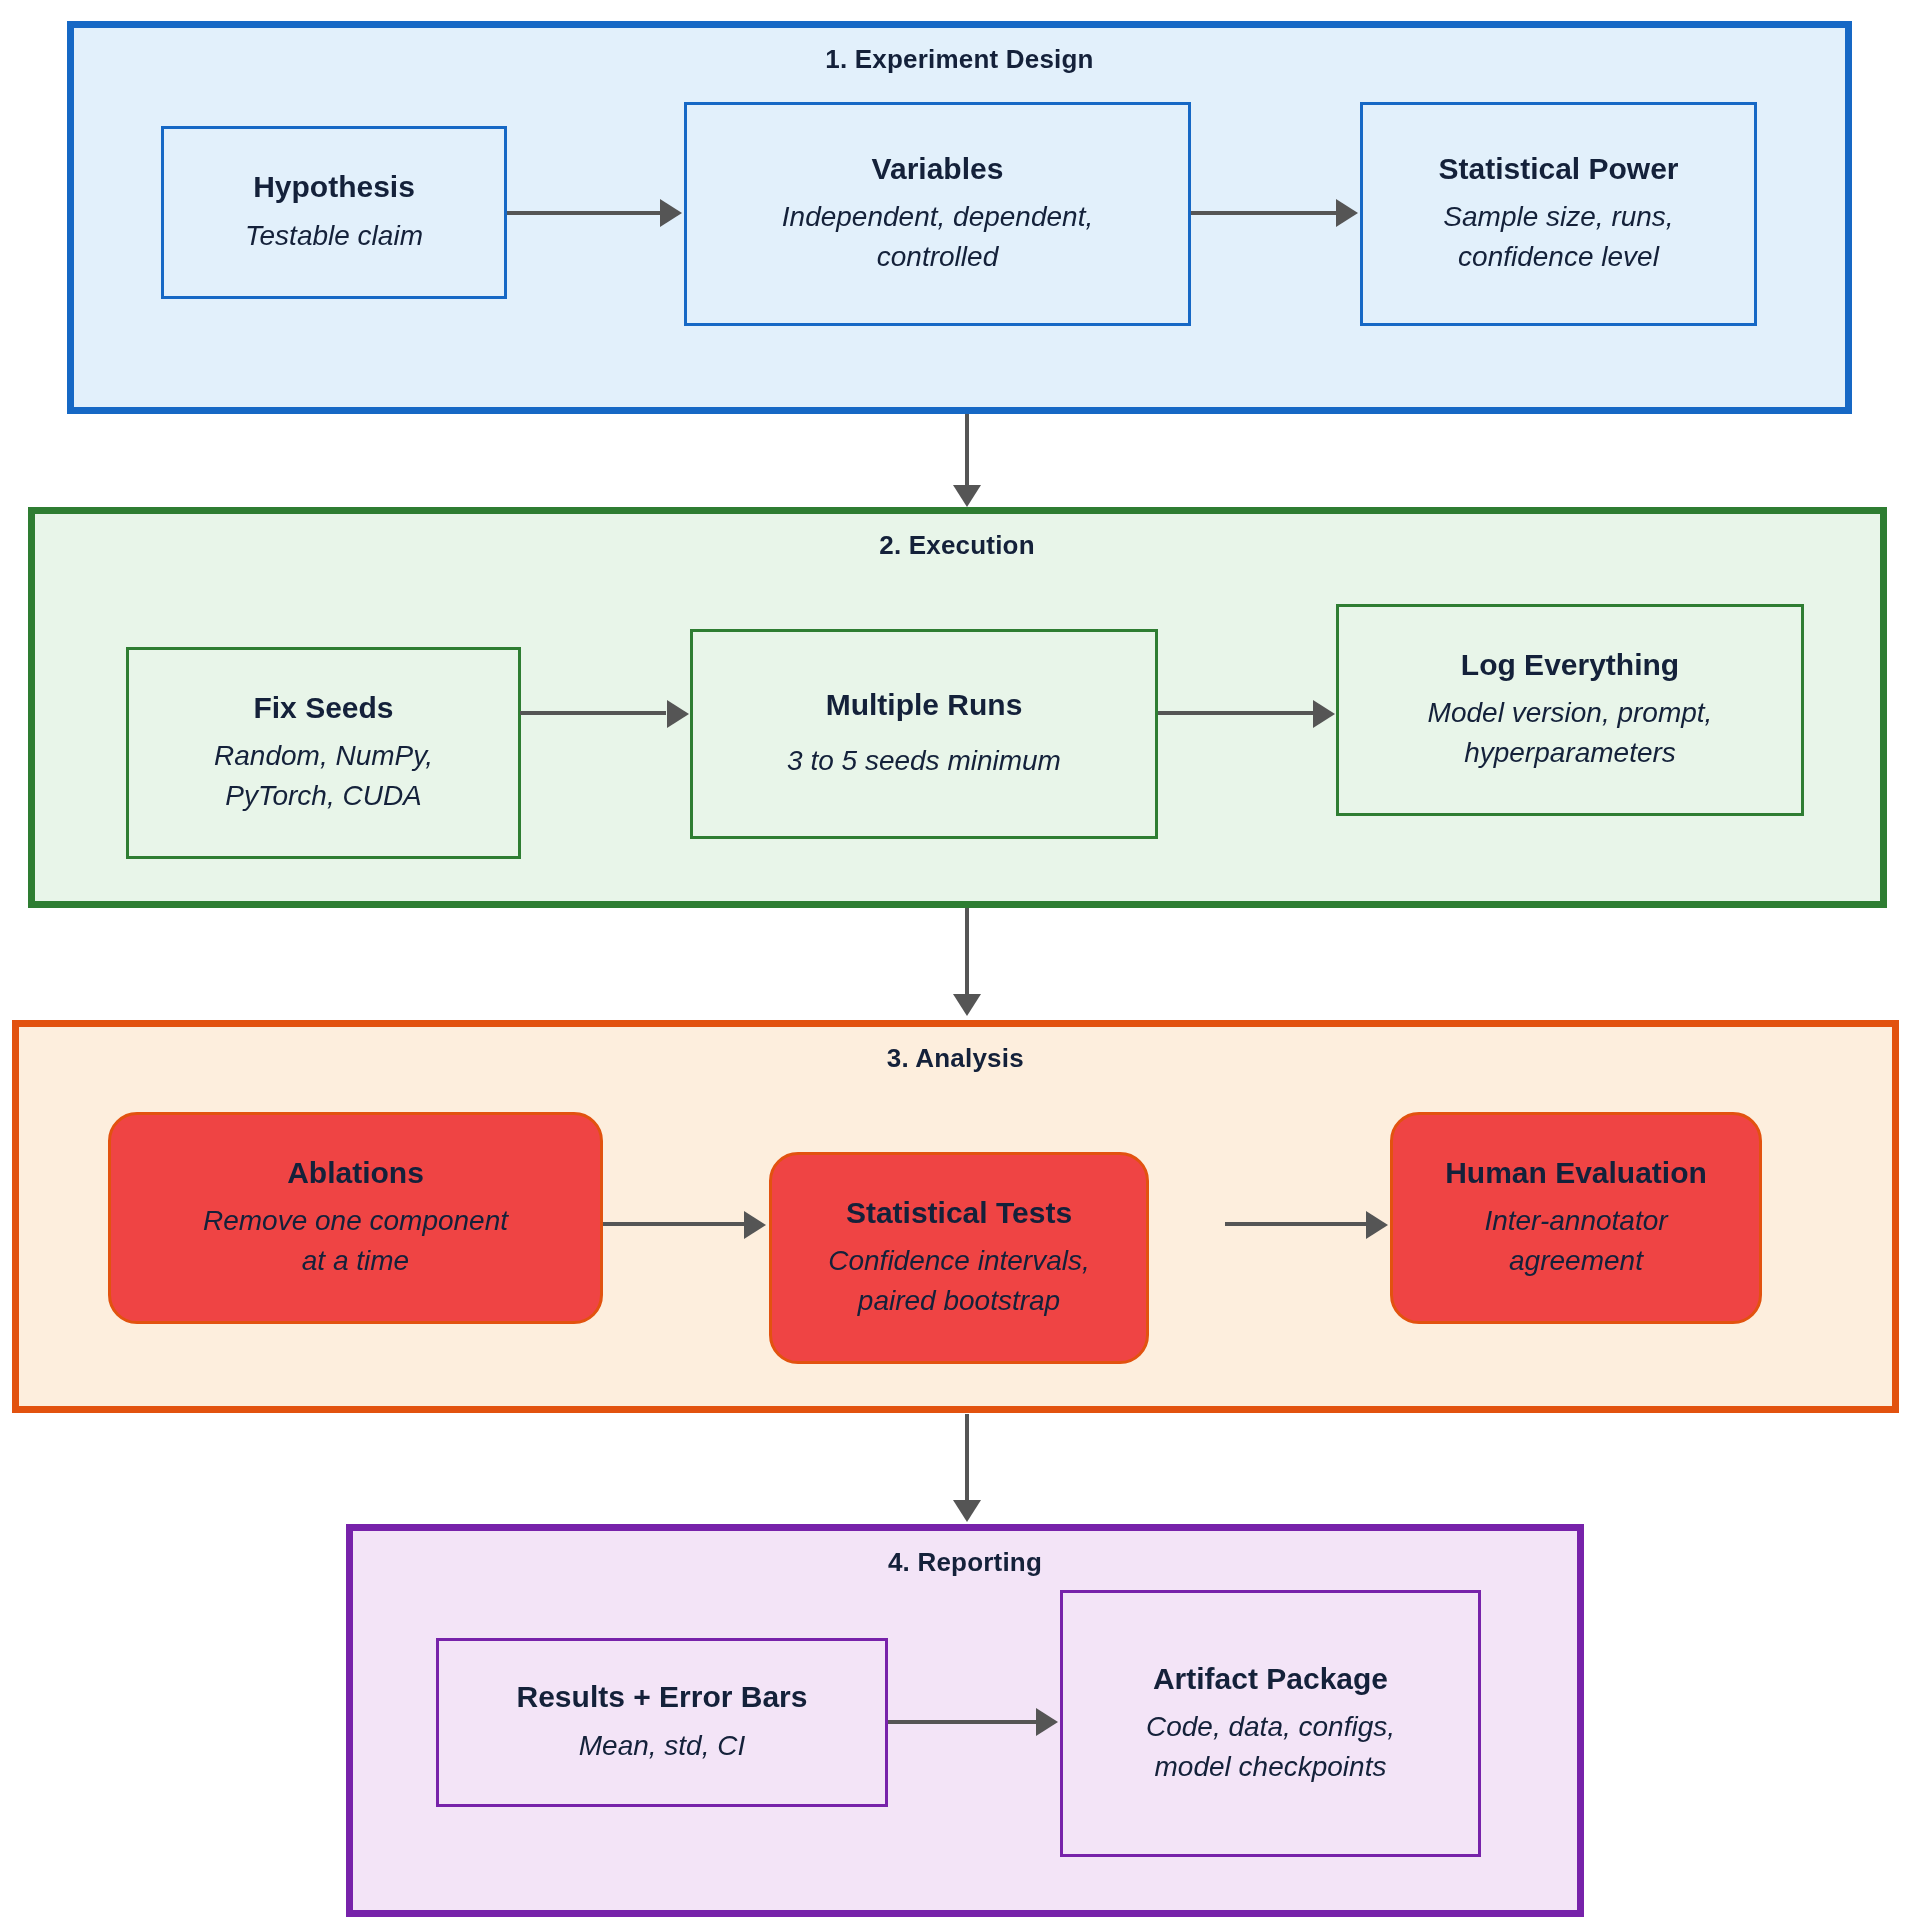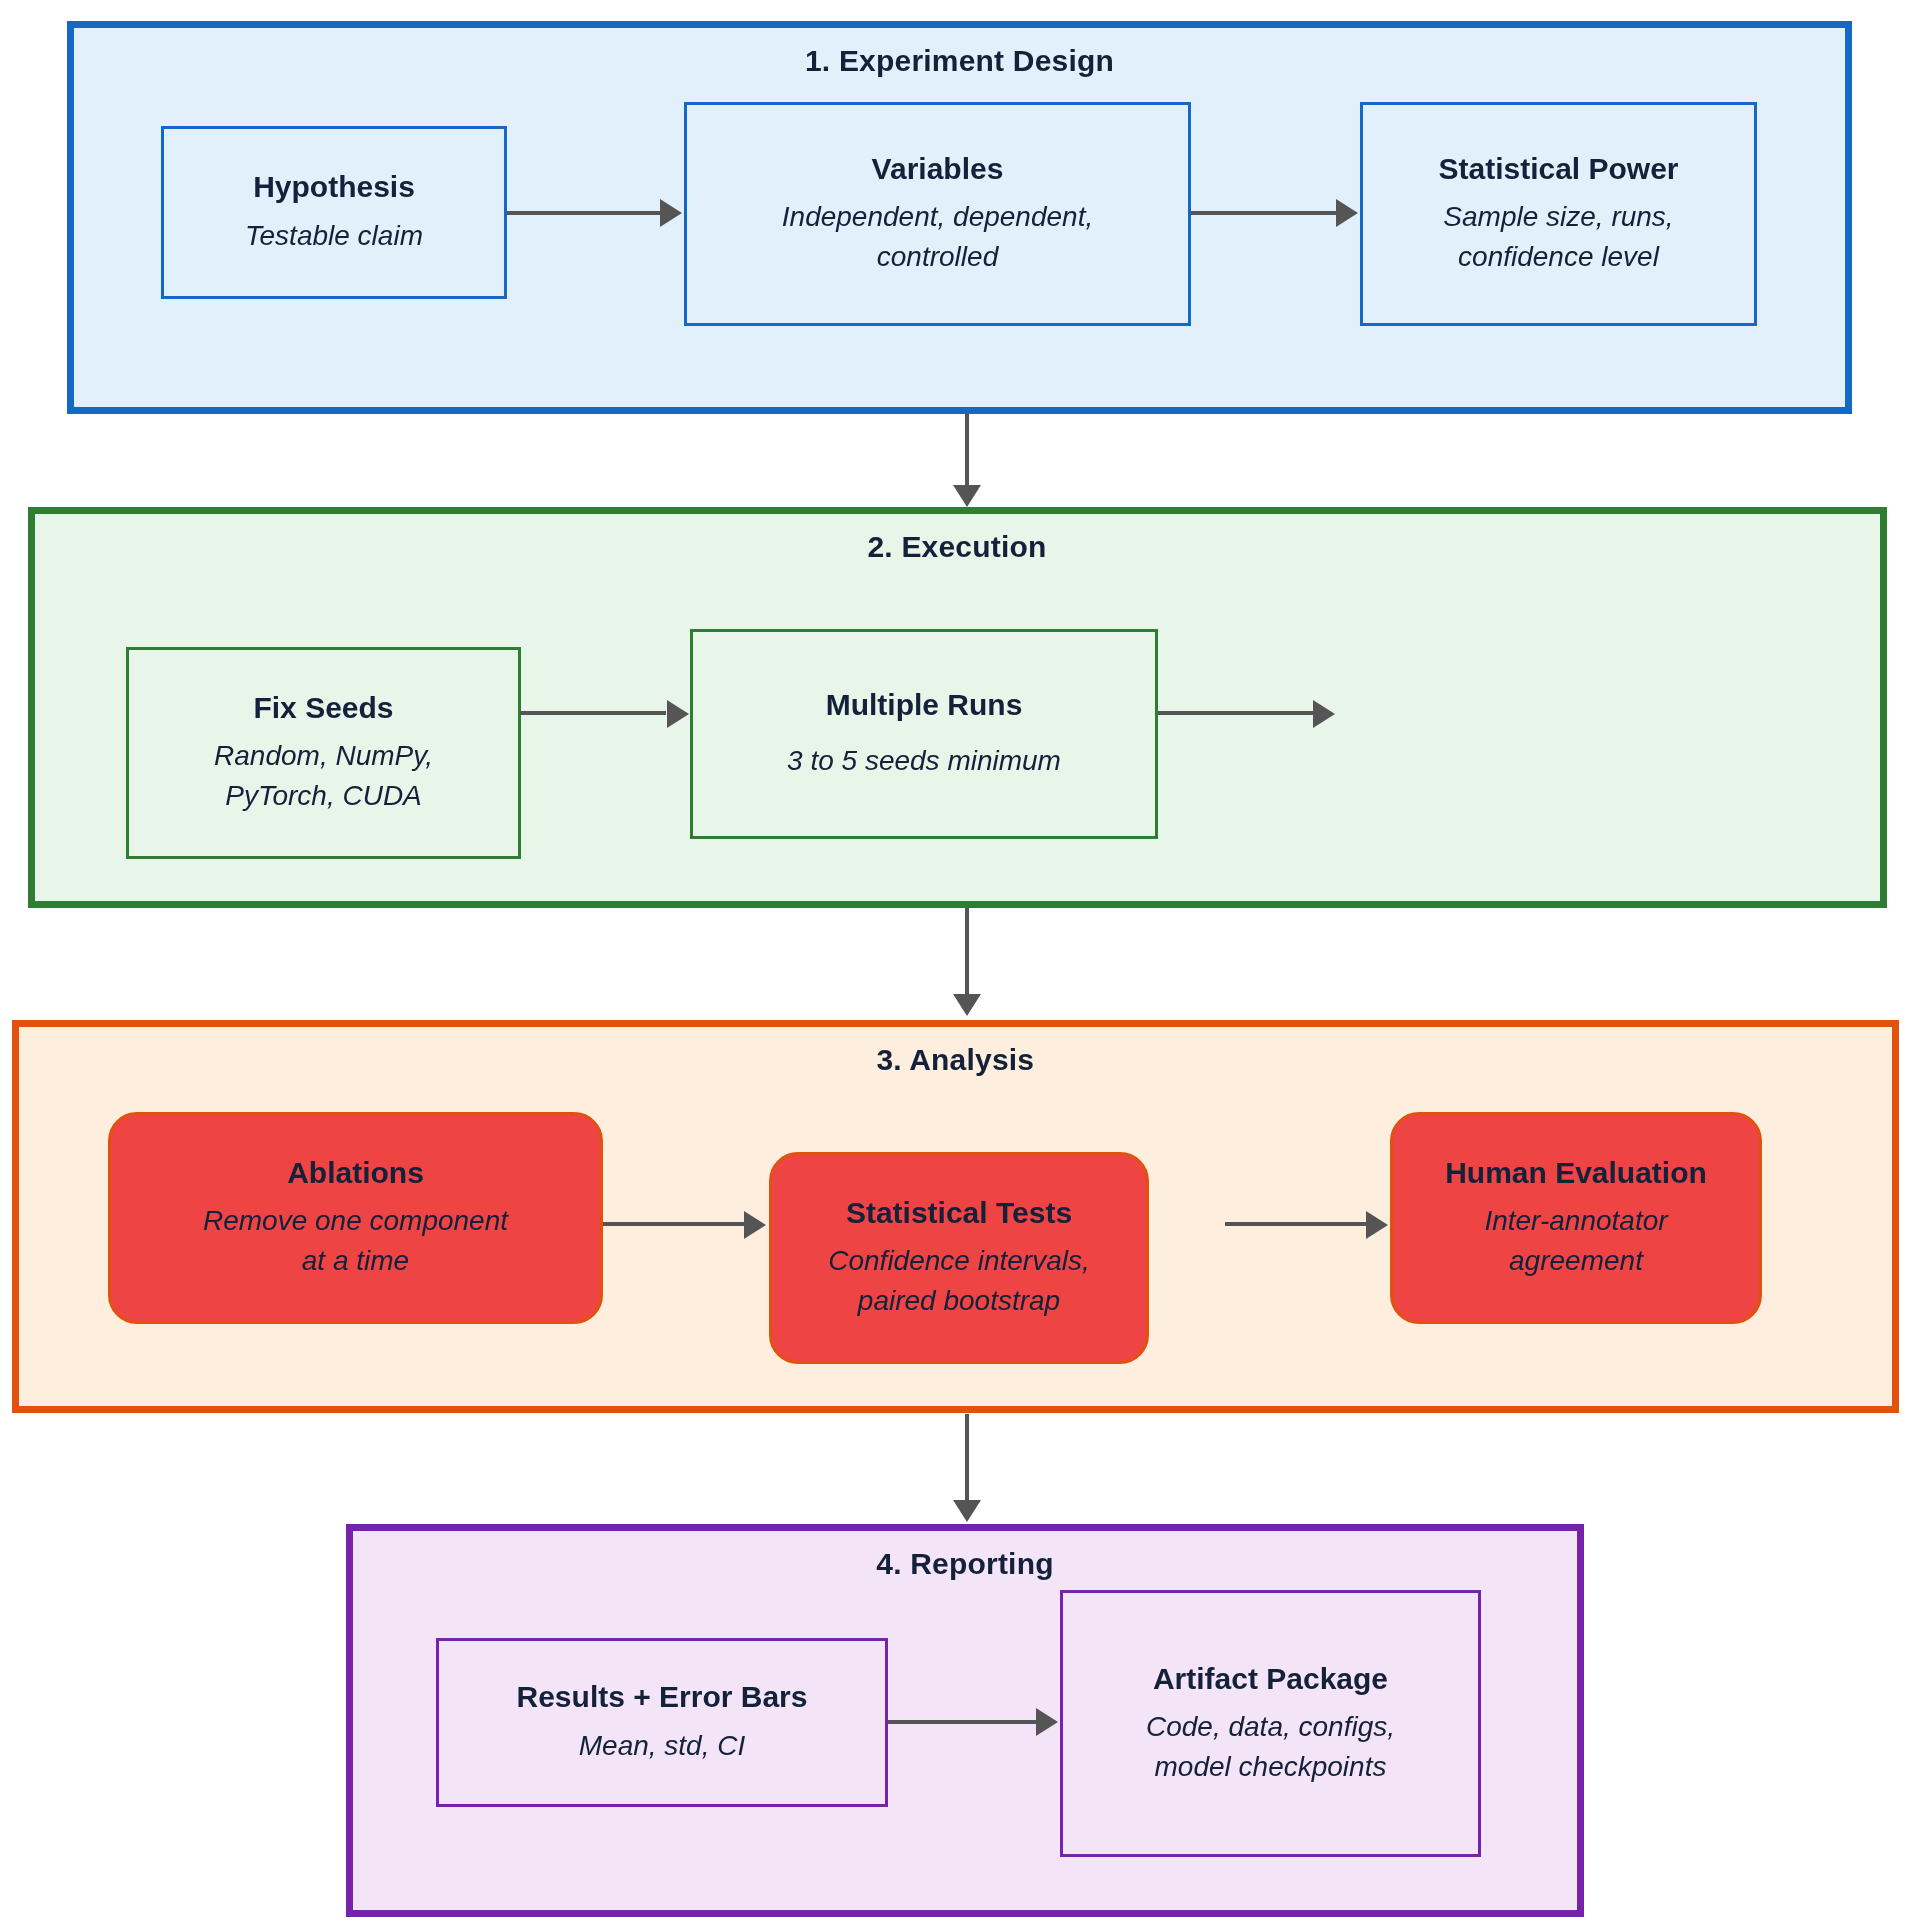--- a/index.html
+++ b/index.html
@@ -26,21 +26,21 @@
     position: absolute;
     box-sizing: border-box;
     border-style: solid;
   }
   .cluster-title {
     position: absolute;
     left: 0;
     right: 0;
     text-align: center;
     font-weight: bold;
-    font-size: 30px;
+    font-size: 26px;
     color: #14213a;
     letter-spacing: 0.2px;
     white-space: nowrap;
   }
 
   .cluster.blue   { border-color: #1668c5; background: #e2f0fb; border-width: 7px; }
   .cluster.green  { border-color: #2e7d32; background: #e8f5e9; border-width: 7px; }
   .cluster.orange { border-color: #e2520f; background: #fdeedd; border-width: 7px; }
   .cluster.purple { border-color: #7722aa; background: #f3e4f7; border-width: 7px; }
 
@@ -150,20 +150,27 @@
       <span>Random, NumPy,</span><br>
       <span>PyTorch, CUDA</span>
     </div>
   </div>
 
   <div class="node green" style="left:690px; top:629px; width:468px; height:210px;gap:8px;">
     <div class="n-title">Multiple Runs</div>
     <div class="n-sub">3 to 5 seeds minimum</div>
   </div>
 
+  <div class="node green" style="left:1336px; top:604px; width:468px; height:212px;">
+    <div class="n-title">Log Everything</div>
+    <div class="n-sub">
+      <span>Model version, prompt,</span><br>
+      <span>hyperparameters</span>
+    </div>
+  </div>
 
   <div class="edge-line h" style="left:520px; top:711px; width:146px;"></div>
   <div class="arrowhead right" style="left:667px; top:700px;"></div>
 
   <div class="edge-line h" style="left:1158px; top:711px; width:155px;"></div>
   <div class="arrowhead right" style="left:1313px; top:700px;"></div>
 
   <div class="edge-line v" style="left:965px; top:908px; height:86px;"></div>
   <div class="arrowhead down" style="left:953px; top:994px;"></div>
 

